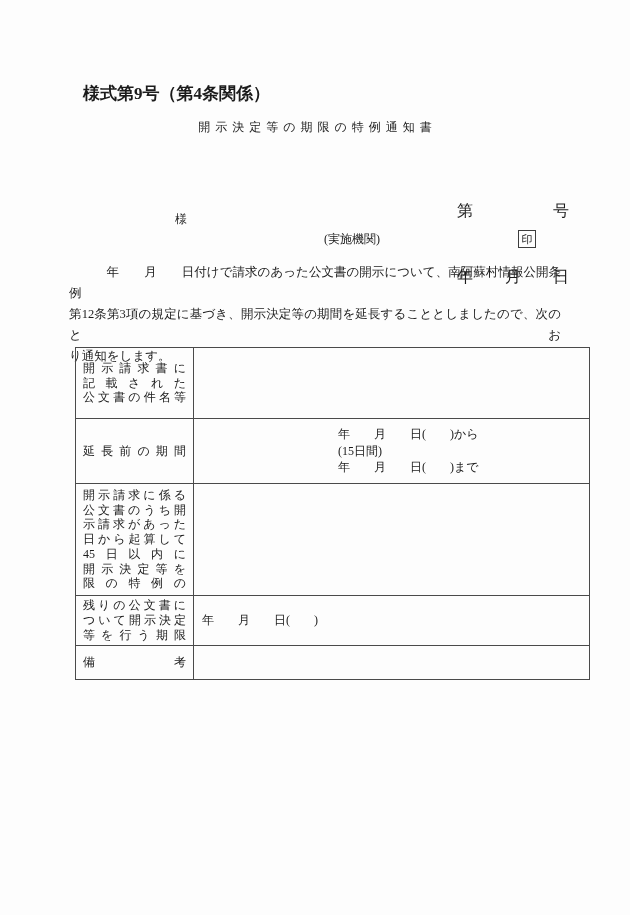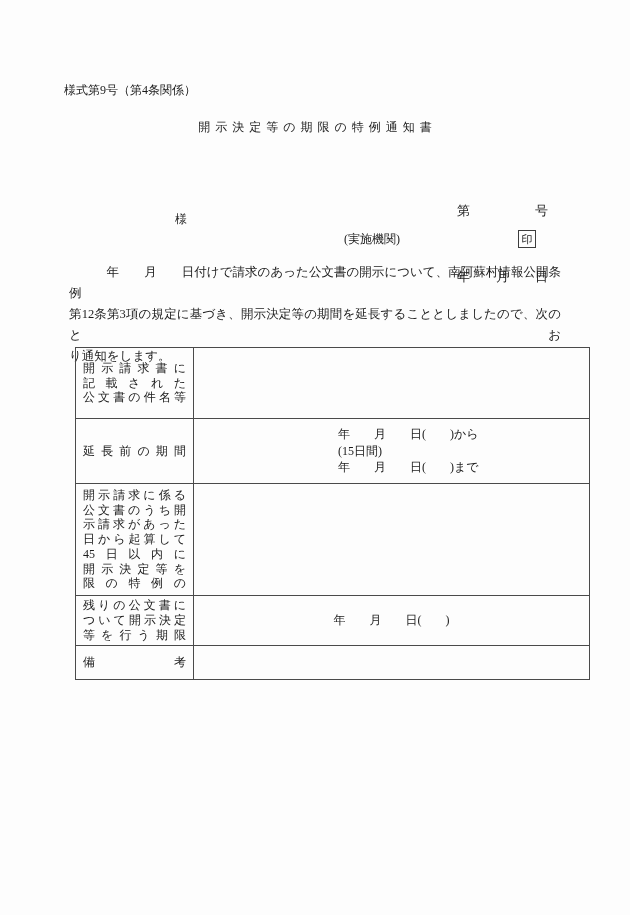--- a/index.html
+++ b/index.html
@@ -11,52 +11,53 @@
     position: relative;
     width: 630px;
     height: 915px;
     background: #fdfdfd;
     font-family: "Liberation Serif", "DejaVu Serif", serif;
     color: #1b1b1b;
     overflow: hidden;
   }
   .form-no {
     position: absolute;
-    left: 64px;
+    left: 83px;
     top: 82px;
-    font-size: 12px;
-    white-space: pre;
+    font-size: 17px;
+    white-space: pre;
+    font-weight: bold;
   }
   .doc-title {
     position: absolute;
     top: 119px;
     left: 50%;
     transform: translateX(-50%);
     font-size: 12px;
     letter-spacing: 5px;
     padding-left: 5px;
     white-space: nowrap;
   }
   .doc-meta {
     position: absolute;
     left: 457px;
     top: 156px;
-    font-size: 13px;
+    font-size: 16px;
     line-height: 22px;
     white-space: pre;
   }
   .addressee {
     position: absolute;
     left: 175px;
     top: 211px;
     font-size: 12px;
   }
   .agency {
     position: absolute;
-    left: 344px;
+    left: 324px;
     top: 231px;
     font-size: 12px;
     white-space: pre;
   }
   .seal-box {
     position: absolute;
     left: 518px;
     top: 230px;
     width: 16px;
     height: 16px;
@@ -106,21 +107,21 @@
     text-align: justify;
     text-align-last: justify;
     line-height: 14.8px;
     white-space: pre-wrap;
   }
   .vline {
     line-height: 16.5px;
     white-space: pre;
   }
   td.value-indent { padding-left: 144px; }
-  td.value-center { text-align: center; font-family: Liberation Serif, serif; }
+  td.value-center { text-align: left; font-family: Liberation Serif, serif; }
 </style>
 </head>
 <body>
 
 <div class="page">
 
   <div class="form-no">様式第9号（第4条関係）</div>
 
   <div class="doc-title">開示決定等の期限の特例通知書</div>
 

